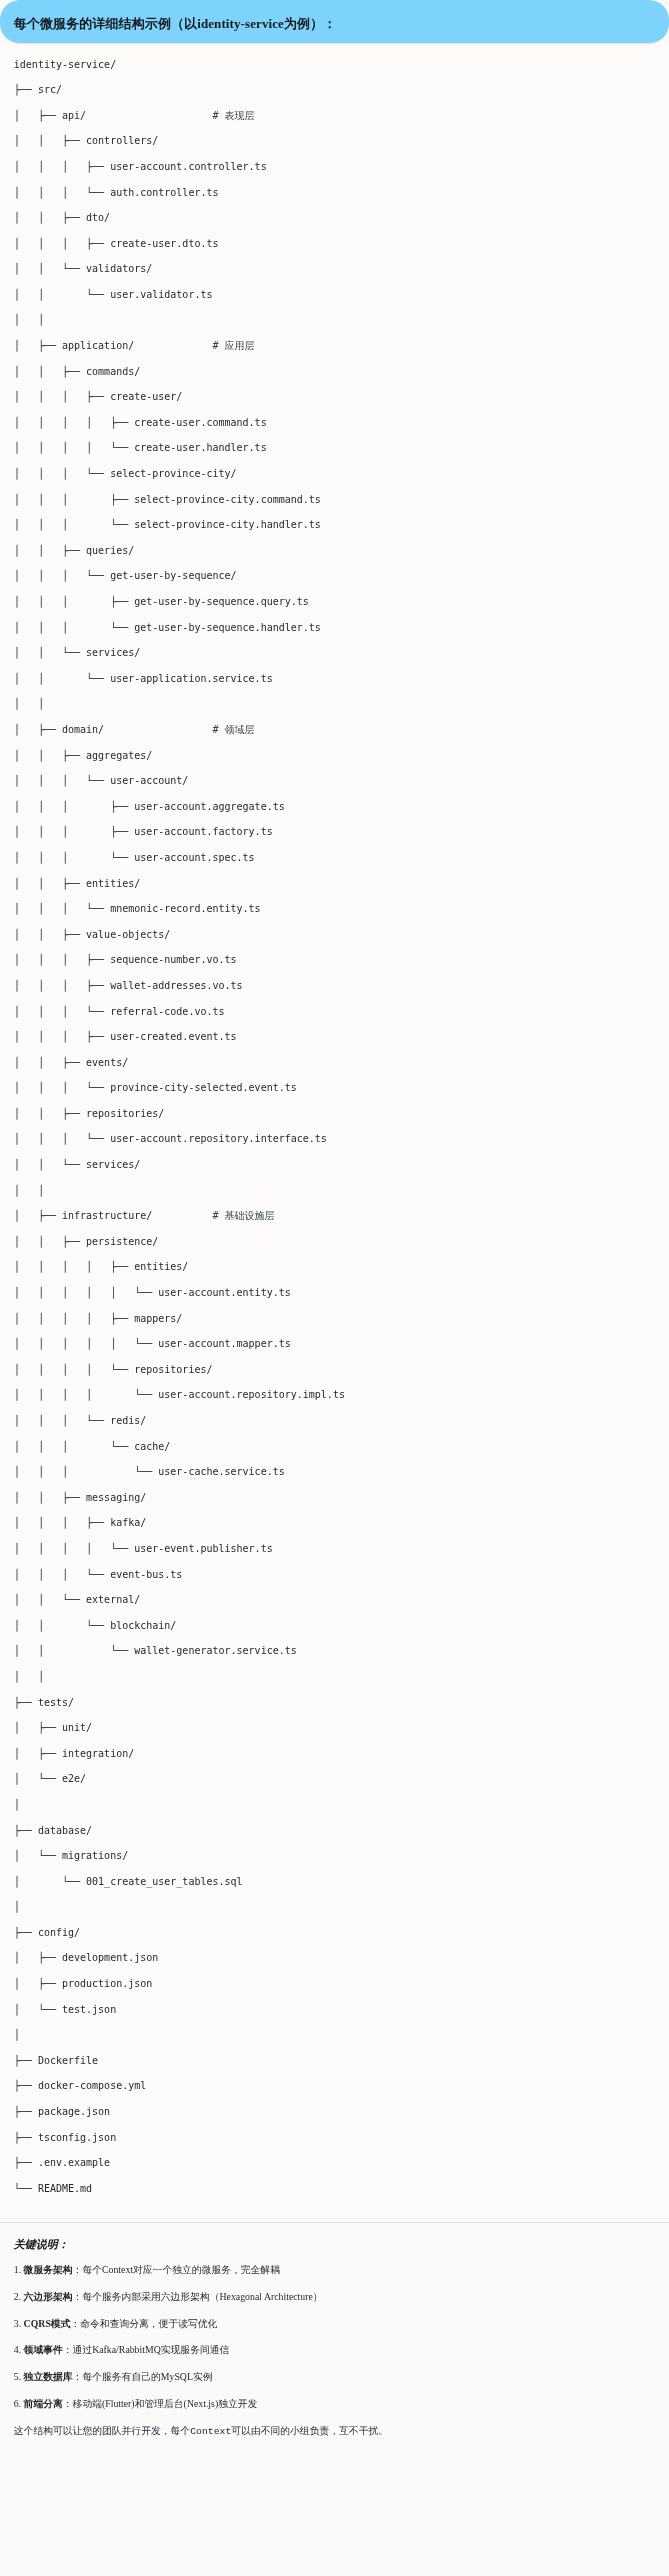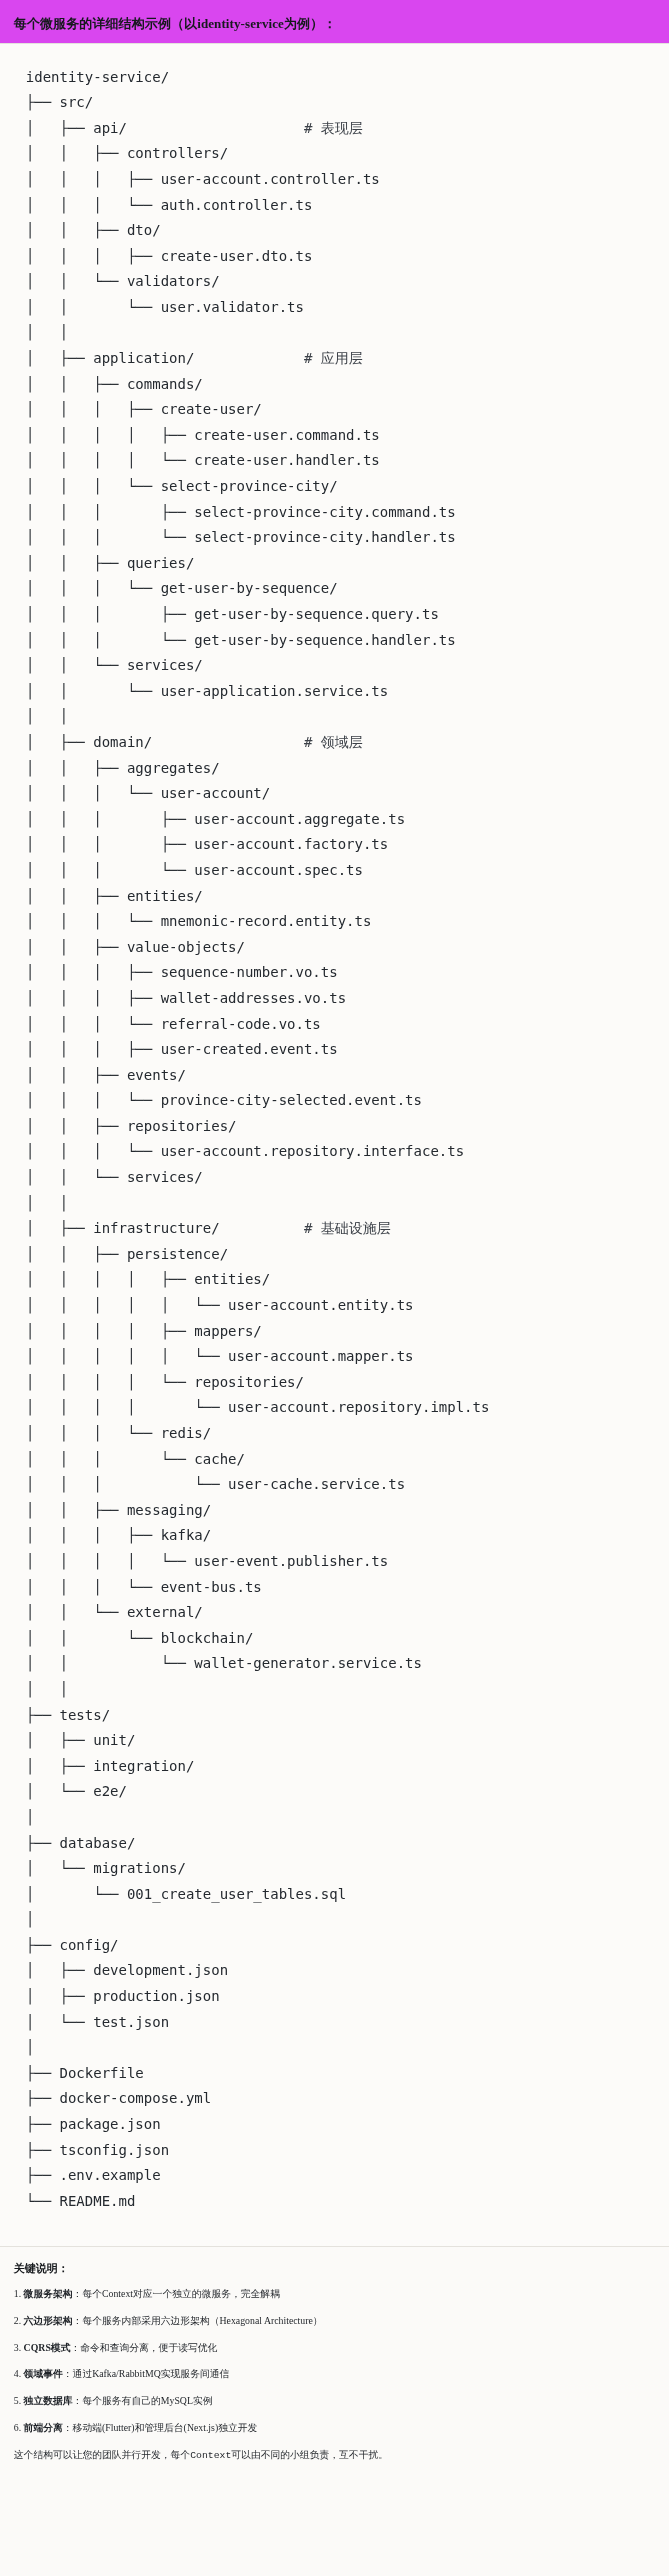--- a/index.html
+++ b/index.html
@@ -17,46 +17,47 @@
     width: 669px;
     box-sizing: border-box;
     background: #fbfaf8;
   }
 
   
   .doc-header {
     padding: 15px 13.8px 10px 13.8px;
     box-sizing: border-box;
     border-bottom: 0.6px solid #e4e2dd;
-    background: #d946ef;
+    background: #7dd3fc;
+    border-radius: 20px;
   }
   .doc-title {
     font-family: "Liberation Serif", serif;
     font-weight: bold;
     font-size: 13px;
     line-height: 1.35;
     color: #16191d;
     letter-spacing: 0.1px;
     margin: 0;
   }
 
   
   .tree-block {
     padding: 15px 13.8px 13.8px 13.8px;
     box-sizing: border-box;
     background: #fcfbf9;
     border-bottom: 0.6px solid #e4e2dd;
   }
   .tree {
     font-family: "DejaVu Sans Mono", "Liberation Mono", monospace;
-    font-size: 14px;
+    font-size: 10px;
     line-height: 12.8px;
     color: #24292f;
     white-space: pre;
-    margin: 12px;
+    margin: 0;
     letter-spacing: 0px;
   }
   .tree-line {
     white-space: pre;
     display: block;
     height: 12.8px;
   }
   .cmt {
     color: #3c4148;
   }
@@ -66,20 +67,21 @@
     padding: 13.8px 13.8px 16.3px 13.8px;
     box-sizing: border-box;
     background: #fbfaf8;
   }
   .notes-title {
     font-family: "Liberation Serif", serif;
     font-weight: bold;
     font-size: 11px;
     color: #16191d;
     margin: 0 0 11.3px 0;
+    font-style: italic;
   }
   .note-item {
     font-family: "Liberation Serif", serif;
     font-size: 9.8px;
     line-height: 1.5;
     color: #1f2328;
     margin: 0 0 12px 0;
   }
   .note-item .num {
     font-weight: normal;

